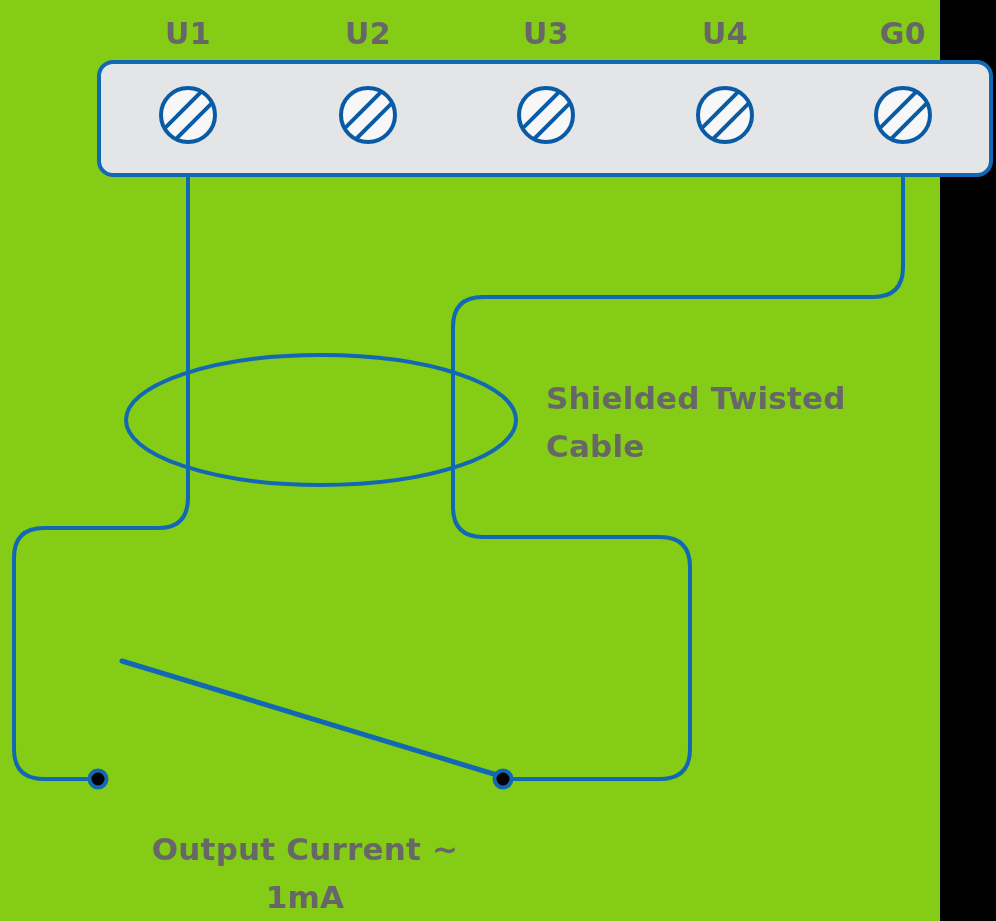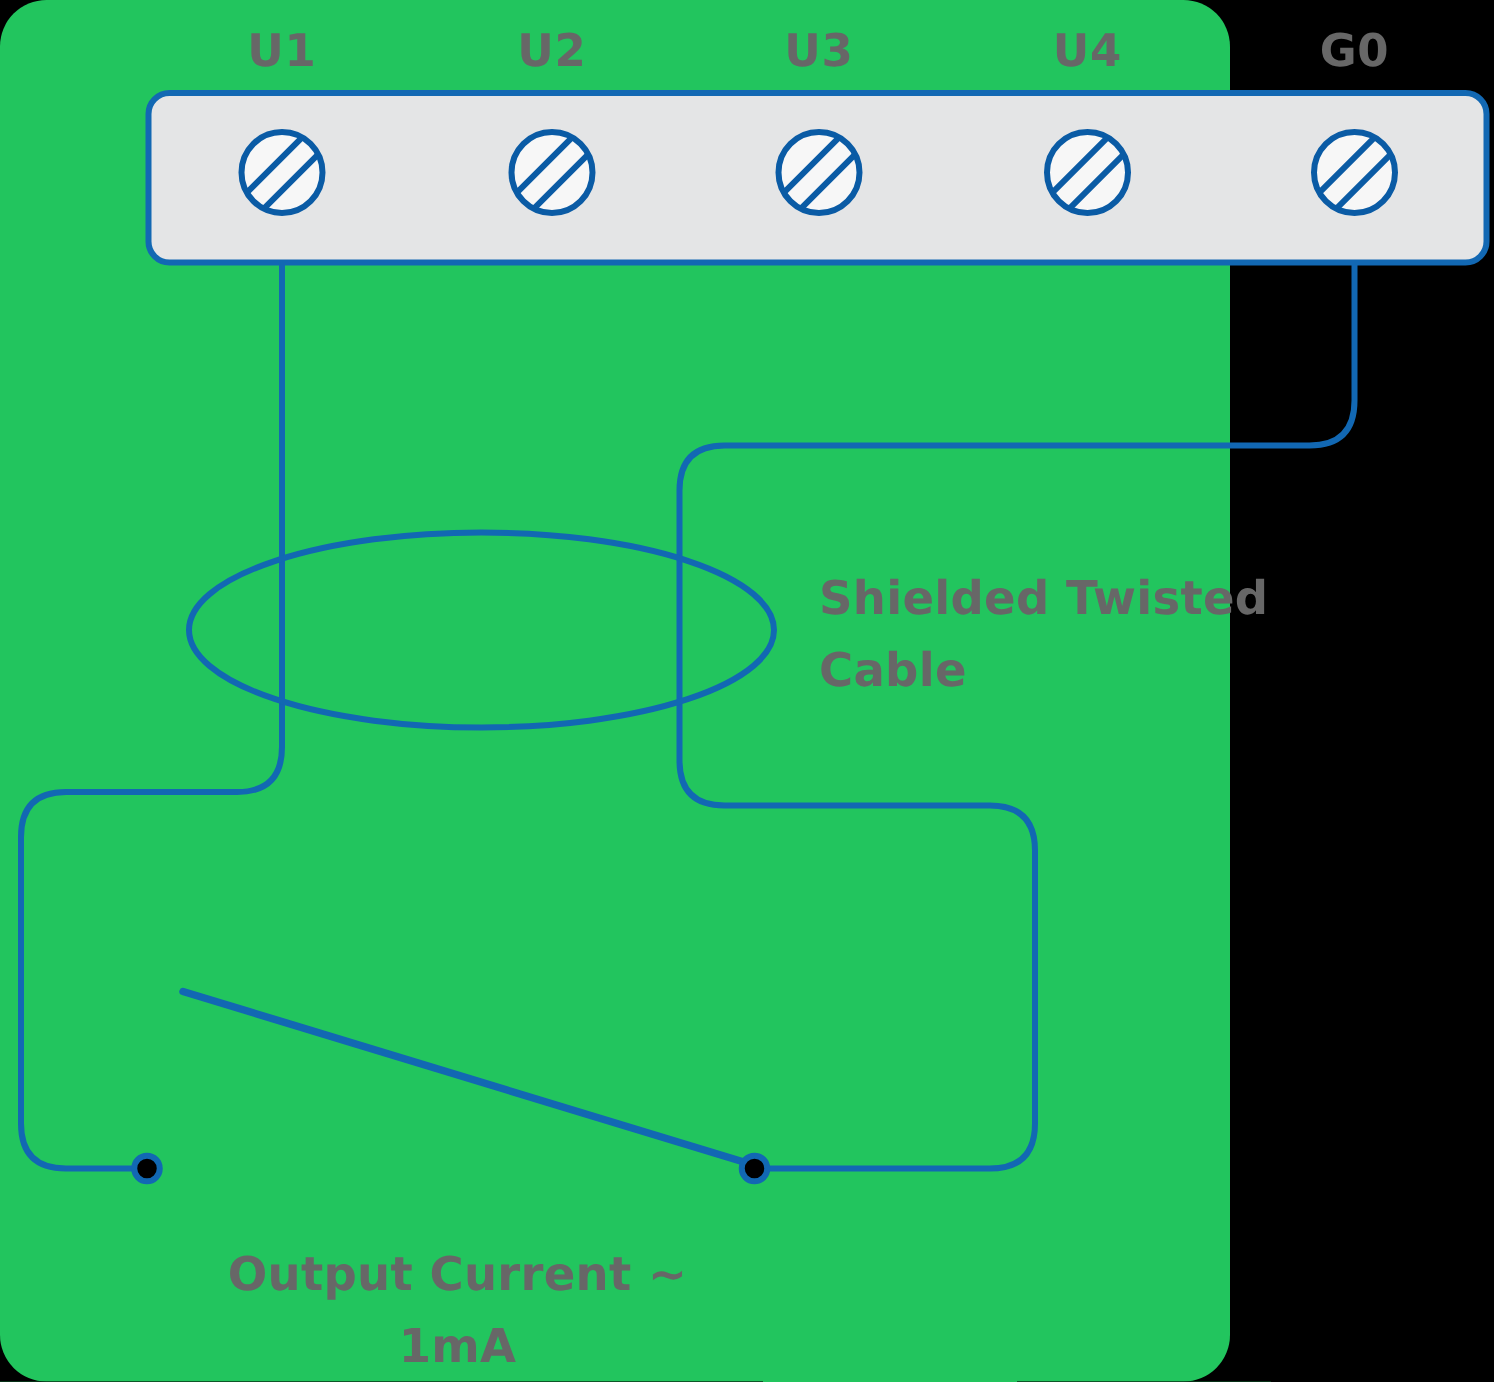--- a/index.html
+++ b/index.html
@@ -9,24 +9,23 @@
     background: #000000;
   }
   body {
     width: 996px;
     height: 921px;
     overflow: hidden;
     font-family: "DejaVu Sans", "Liberation Sans", sans-serif;
   }
   #diagram-root {
     position: relative;
-    width: 820px;
+    width: 940px;
     height: 921px;
-    background: #22c55e;
-    border-radius: 31px;
+    background: #84cc16;
   }
   #diagram-svg {
     position: absolute;
     left: 0;
     top: 0;
     width: 996px;
     height: 921px;
     display: block;
   }
   .term-label {

